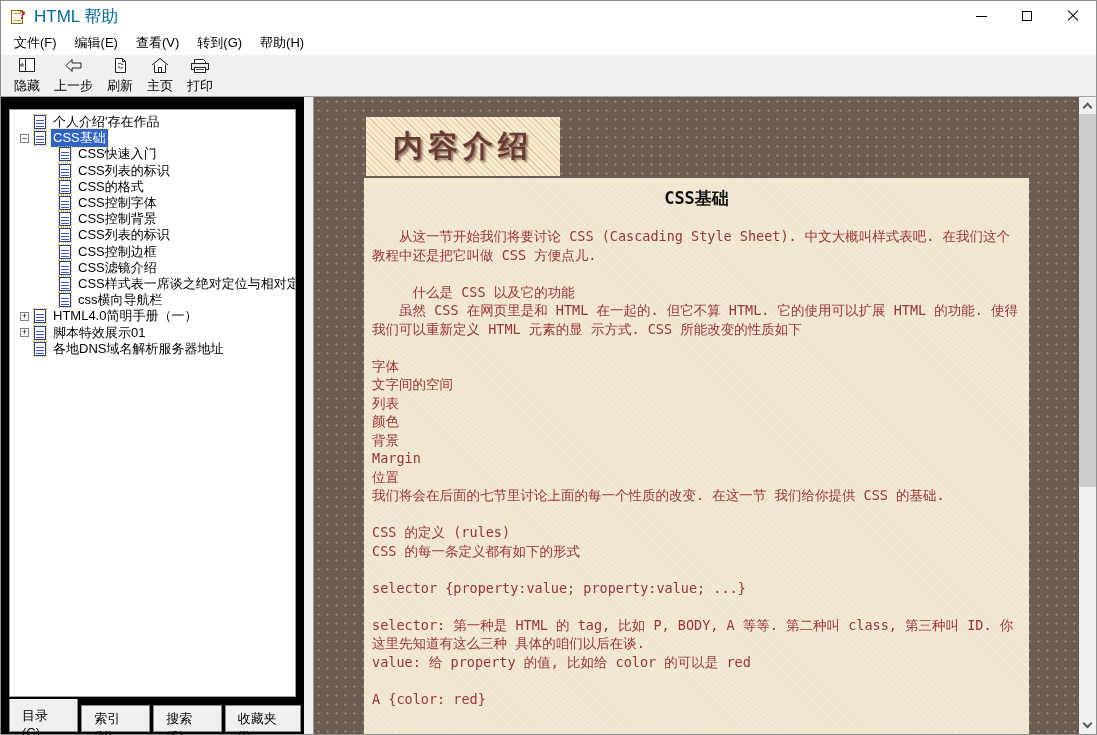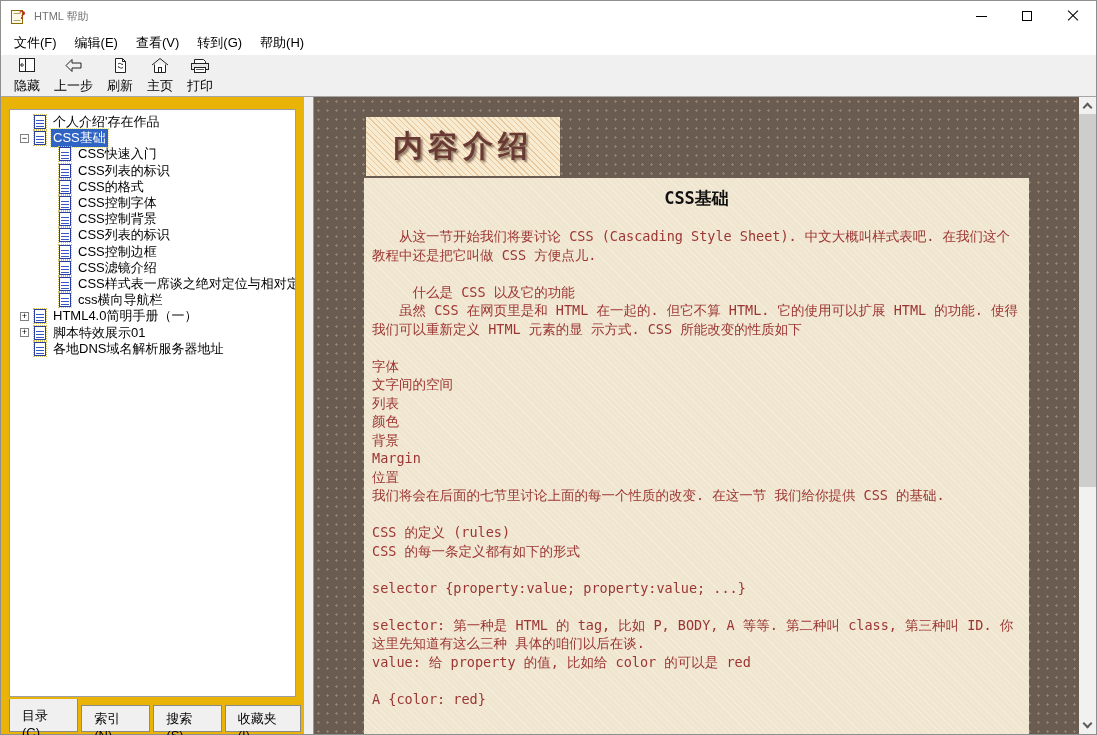--- a/index.html
+++ b/index.html
@@ -4,21 +4,21 @@
 <style>
   * { margin:0; padding:0; box-sizing:border-box; }
   html,body { width:1097px; height:735px; overflow:hidden; background:#e8e8e8;
               font-family:"Liberation Sans", sans-serif; }
   .window { width:1097px; height:735px; border:1px solid #8f8f8f; background:#ffffff;
             display:flex; flex-direction:column; }
 
   
   .titlebar { height:30px; background:#ffffff; display:flex; align-items:center; flex:0 0 auto; }
   .app-icon { width:17px; height:17px; margin:0 7px 0 9px; flex:0 0 auto; }
-  .title-text { font-size:11px; color:#737373; }
+  .title-text { font-size:17px; color:#0369a1; }
   .win-controls { margin-left:auto; display:flex; height:100%; }
   .win-btn { width:46px; height:100%; display:flex; align-items:center; justify-content:center; }
   .glyph-min { width:11px; height:0; border-top:1px solid #000; display:block; }
   .glyph-max { width:10px; height:10px; border:1px solid #000; display:block; }
   .glyph-close { position:relative; width:12px; height:12px; display:block; }
   .glyph-close::before,.glyph-close::after { content:""; position:absolute; left:-1px; top:5px;
      width:14px; border-top:1px solid #000; }
   .glyph-close::before { transform:rotate(45deg); } .glyph-close::after { transform:rotate(-45deg); }
 
   
@@ -30,21 +30,21 @@
   .toolbar { height:42px; background:#f0f0f0; border-bottom:1px solid #a5a5a5;
              display:flex; align-items:center; padding-left:6px; flex:0 0 auto; }
   .tool-btn { display:flex; flex-direction:column; align-items:center; justify-content:center;
               padding:1px 7px; font-size:13px; color:#000; }
   .tool-btn svg { display:block; margin-bottom:1px; }
 
   
   .main { flex:1 1 auto; display:flex; background:#f0f0f0; min-height:0; }
 
   
-  .left { width:303px; flex:0 0 auto; position:relative; background:#eab308; margin-right:9px; }
+  .left { width:303px; flex:0 0 auto; position:relative; background:#000000; margin-right:9px; }
   .tree-panel { position:absolute; left:8px; top:12px; width:287px; height:588px;
                 background:#ffffff; border:1px solid #9e9ea2; overflow:hidden; padding:4px 2px; }
   .tree-item { display:flex; align-items:center; height:16.2px; font-size:13px;
                white-space:nowrap; color:#000; }
   .tree-item.lvl0 { padding-left:8px; }
   .tree-item.lvl1 { padding-left:33px; }
   .exp { width:9px; height:9px; border:1px solid #808080; background:#fff; margin-right:5px;
          position:relative; flex:0 0 auto; }
   .exp::before { position:absolute; left:0; top:-1px; width:7px; text-align:center;
                  font-size:9px; line-height:9px; color:#000; }

